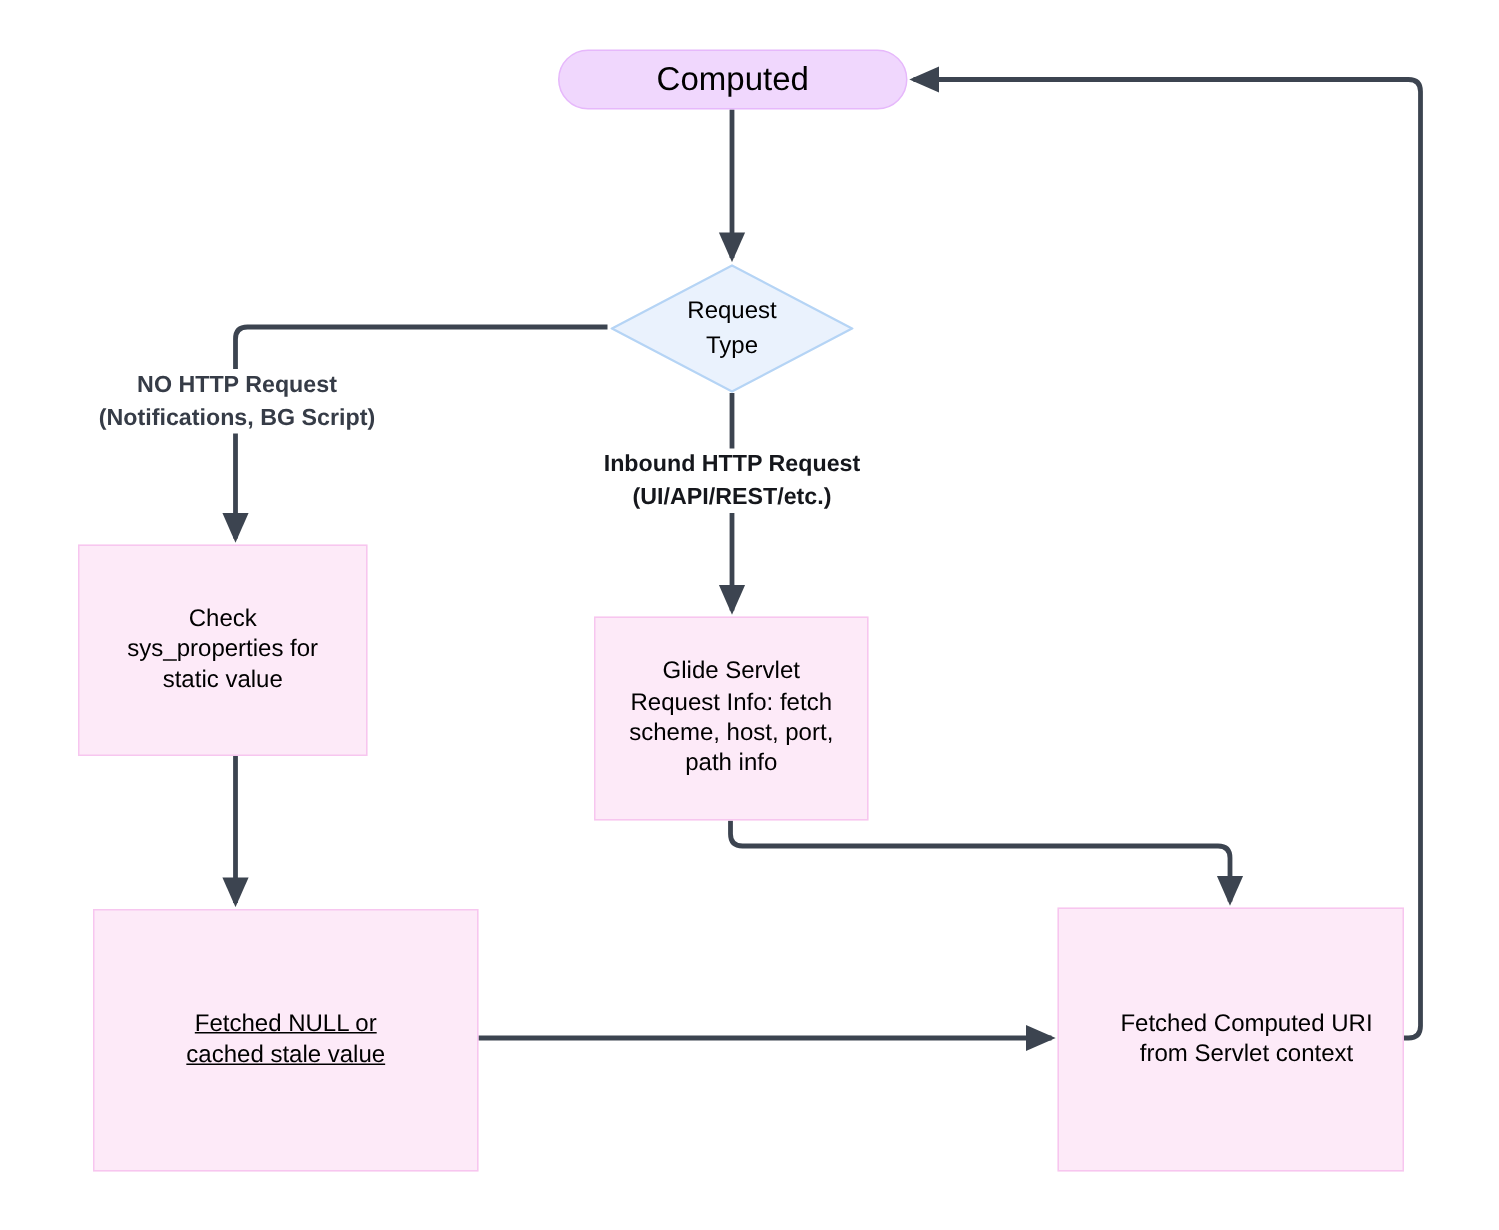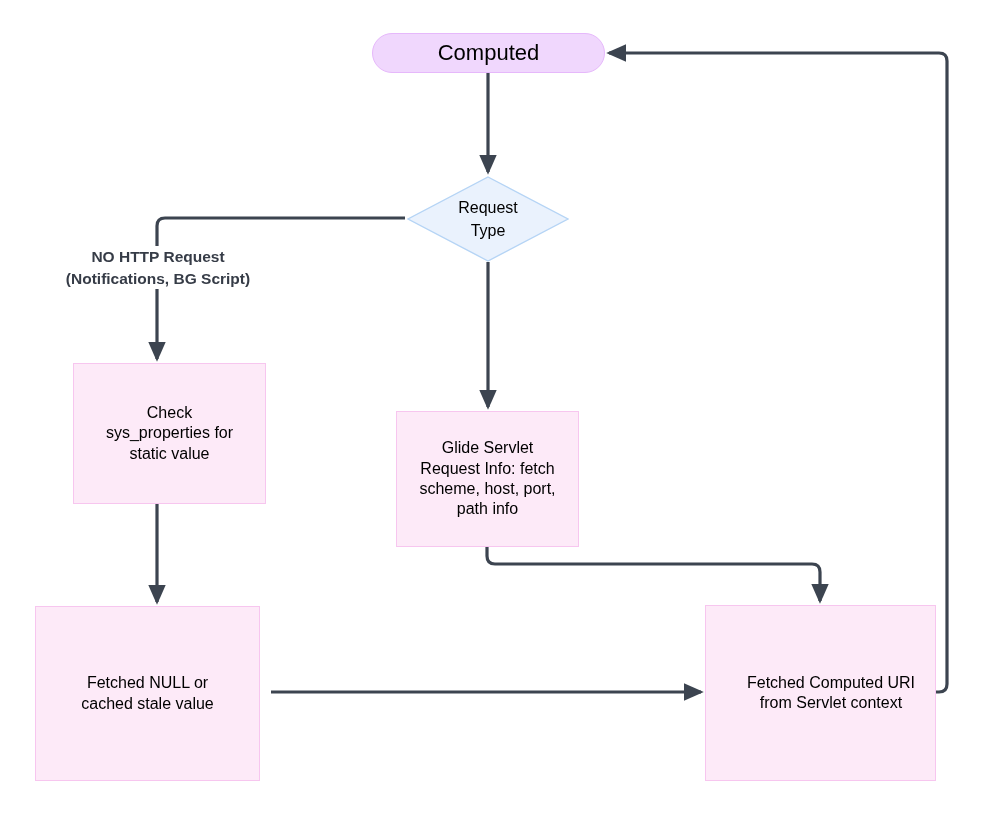--- a/index.html
+++ b/index.html
@@ -79,37 +79,38 @@
   }
 
   
   .process {
     background: #fdeaf8;
     border: 1.3px solid #f7c6ef;
     font-size: 16px;
     padding: 4px 8px;
   }
   #node-check-sys-properties {
-    left: 73px;
+    left: 52px;
     top: 363px;
     width: 193px;
     height: 141px;
     text-align: center;
   }
   #node-glide-servlet {
     left: 396px;
     top: 411px;
     width: 183px;
     height: 136px;
   }
   #node-fetched-null {
-    left: 35px;
+    left: 62px;
     top: 606px;
-    width: 225px;
+    width: 257px;
     height: 175px;
+    text-decoration: underline;
   }
   #node-fetched-computed-uri {
     left: 705px;
     top: 605px;
     width: 231px;
     height: 176px;
     padding-left: 29px;
   }
 
   
@@ -199,14 +200,16 @@
   </div>
 
   <div class="node process" id="node-fetched-computed-uri">
     <span class="node-text">Fetched Computed URI
 from Servlet context</span>
   </div>
 
   <div class="edge-label" id="label-no-http">NO HTTP Request
 (Notifications, BG Script)</div>
 
+  <div class="edge-label" id="label-inbound-http">Inbound HTTP Request
+(UI/API/REST/etc.)</div>
 
 </div>
 
 </body></html>

